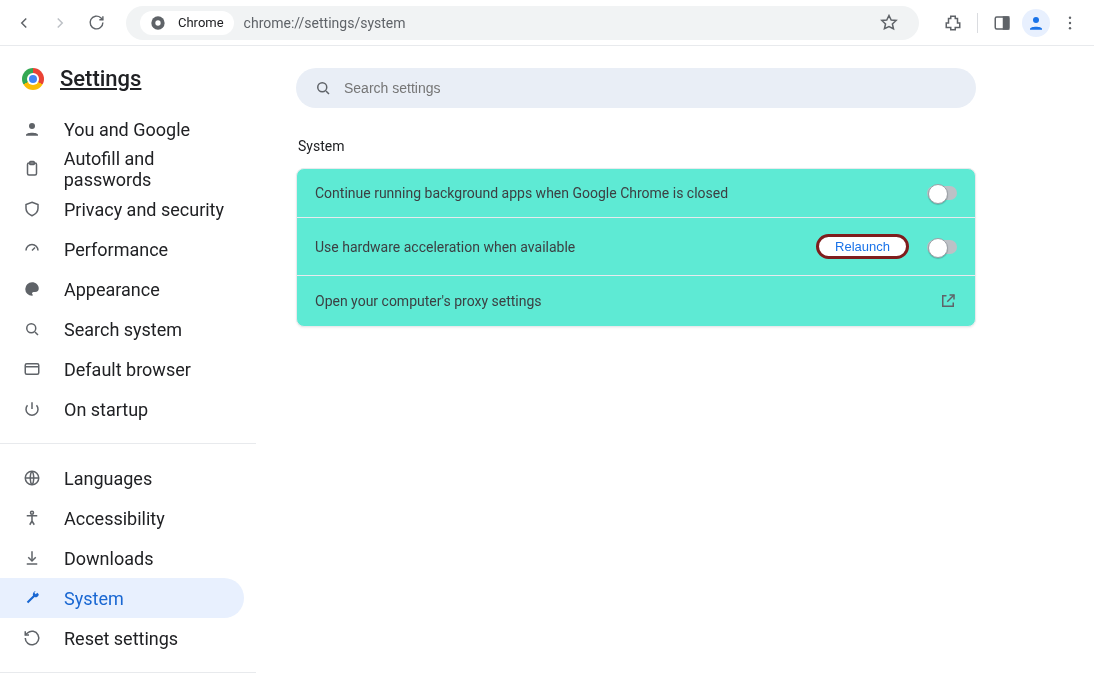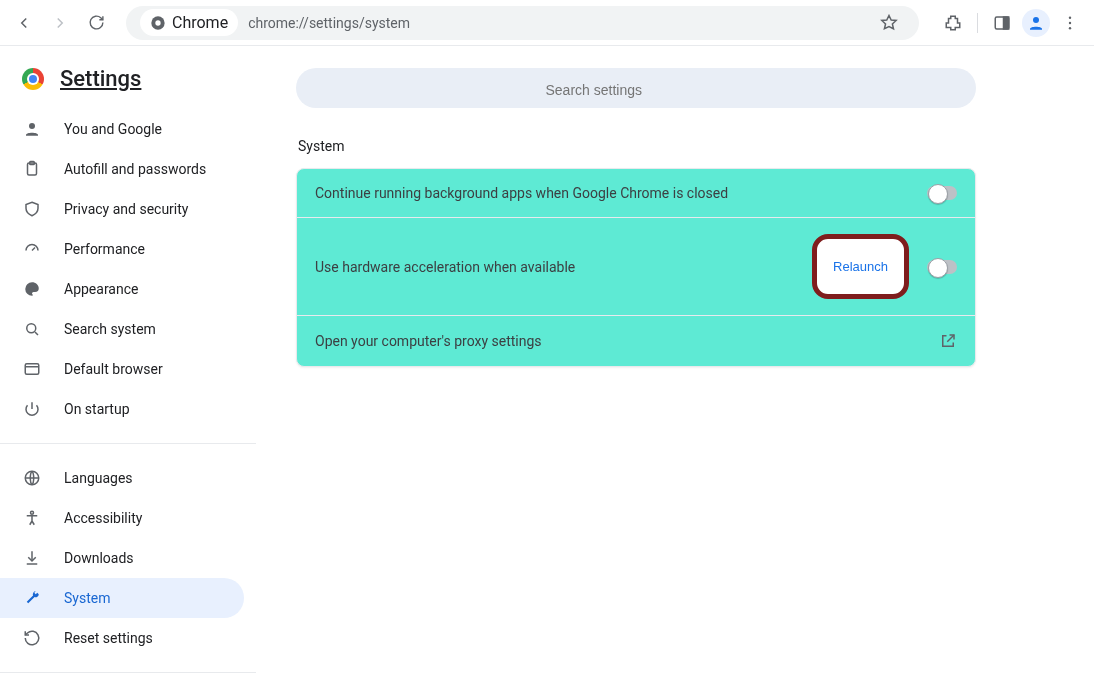--- a/index.html
+++ b/index.html
@@ -3,53 +3,53 @@
 <meta charset="utf-8">
 <style>
   * { box-sizing: border-box; margin: 0; padding: 0; }
   body { font-family: "Segoe UI", Roboto, Arial, sans-serif; font-size: 13px; color: #202124; background: #fff; width: 1094px; height: 699px; overflow: hidden; }
 
   
   .toolbar { display: flex; align-items: center; height: 46px; padding: 0 8px; gap: 4px; border-bottom: 1px solid #e8eaed; }
   .tb-btn { width: 32px; height: 32px; border-radius: 50%; display: flex; align-items: center; justify-content: center; color: #5f6368; cursor: pointer; }
   .tb-btn.disabled { color: #bdc1c6; cursor: default; }
   .omnibox { flex: 1; height: 34px; background: #f1f3f4; border-radius: 17px; display: flex; align-items: center; padding: 0 14px; margin: 0 8px 0 10px; gap: 10px; }
-  .chrome-chip { display: flex; align-items: center; gap: 6px; background: #fff; border-radius: 14px; padding: 4px 10px; color: #202124; font-size: 16px; }
+  .chrome-chip { display: flex; align-items: center; gap: 12px; background: #fff; border-radius: 14px; padding: 4px 10px; color: #202124; font-size: 13px; }
   .chrome-chip svg { width: 16px; height: 16px; }
   .url { color: #5f6368; font-size: 14px; }
   .toolbar-right { display: flex; align-items: center; gap: 4px; margin-left: 6px; }
   .divider { width: 1px; height: 20px; background: #dadce0; margin: 0 4px; }
   .profile-btn { width: 28px; height: 28px; border-radius: 50%; background: #e8f0fe; display:flex; align-items:center; justify-content:center; }
 
   
   .page { display: flex; height: calc(699px - 46px); }
   .sidebar { width: 256px; padding-top: 20px; display: flex; flex-direction: column; }
   .app-title-row { display: flex; align-items: center; gap: 16px; padding: 0 0 18px 22px; }
   .chrome-logo { width: 22px; height: 22px; border-radius: 50%; background: conic-gradient(#ea4335 0 120deg, #fbbc05 120deg 240deg, #34a853 240deg 360deg); position: relative; }
   .chrome-logo::after { content:""; position:absolute; inset: 5px; background:#fff; border-radius:50%; }
   .chrome-logo::before { content:""; position:absolute; inset: 7px; background:#4285f4; border-radius:50%; z-index:1; }
   .app-title { font-size: 22px; font-weight: 500; color: #202124; text-decoration: underline; }
   .nav { display:flex; flex-direction:column; }
-  .nav-item { display:flex; align-items:center; gap: 22px; height: 40px; padding: 0 0 0 22px; border-radius: 0 20px 20px 0; cursor: pointer; font-size: 14px; color:#202124; margin-right: 12px; }
+  .nav-item { display:flex; align-items:center; gap: 22px; height: 40px; padding: 0 0 0 22px; border-radius: 0 20px 20px 0; cursor: pointer; font-size: 18px; color:#202124; margin-right: 12px; }
   .nav-item.active { background: #e8f0fe; color: #1967d2; }
   .nav-item.active .nav-icon { color: #1967d2; }
   .nav-icon { width: 20px; color:#5f6368; display:flex; align-items:center; justify-content:center; }
   .nav-separator { height:1px; background:#e8eaed; margin: 14px 0; }
   .ext-row { display:flex; align-items:center; gap: 22px; padding-left:22px; height: 40px; font-size:14px; }
 
   
   .main { flex:1; padding: 22px 0 0 40px; }
-  .search-wrap { width: 680px; height: 40px; background:#e9eef6; border-radius: 20px; display:flex; align-items:center; padding: 14px 18px; color:#5f6368;flex-direction:column; }
+  .search-wrap { width: 680px; height: 40px; background:#e9eef6; border-radius: 20px; display:flex; align-items:center; padding: 14px 18px; gap: 12px; color:#5f6368; }
   .search-wrap input { border:none; background:transparent; outline:none; font-size:14px; color:#202124; flex:1; }
   .section-title { font-size: 14px; color:#202124; margin: 30px 0 14px 2px; }
   .card { width: 680px; border:1px solid #e8eaed; border-radius: 8px; background:#5eead4; box-shadow: 0 1px 2px rgba(60,64,67,.08); }
   .row { display:flex; align-items:center; justify-content:space-between; padding: 16px 18px; border-bottom:1px solid #e8eaed; font-size:14px; color:#3c4043; }
   .row:last-child { border-bottom:none; }
   .row-right { display:flex; align-items:center; gap: 18px; }
-  .relaunch-btn { border:5px solid #7f1d1d; background:#fff; color:#1a73e8; border-radius:16px; padding: 20px 16px; font-size:13px; cursor:pointer; }
+  .relaunch-btn { border:3px solid #7f1d1d; background:#fff; color:#1a73e8; border-radius:16px; padding: 2px 16px; font-size:13px; cursor:pointer; }
   .toggle { width: 30px; height: 14px; background:#bdc1c6; border-radius: 8px; position:relative; cursor:pointer; }
   .toggle::after { content:""; position:absolute; left:1px; top:-2px; width:18px; height:18px; background:#fff; border:1px solid #9aa0a6; border-radius:50%; box-shadow:0 1px 1px rgba(0,0,0,.2); }
   .open-icon { color:#5f6368; }
   svg { display:block; }
 </style>
 </head>
 <body>
 
 <div class="toolbar">
   <div class="tb-btn">

